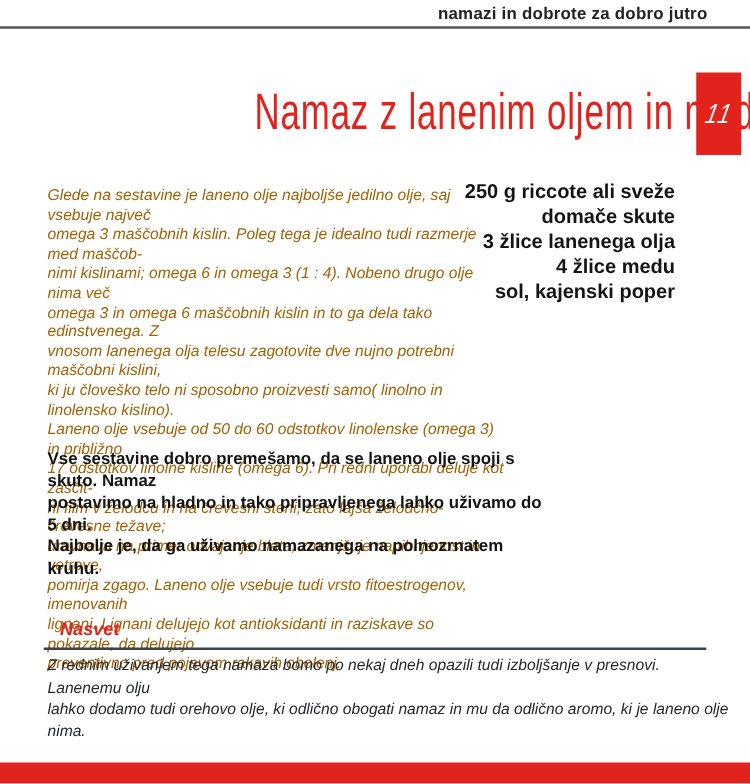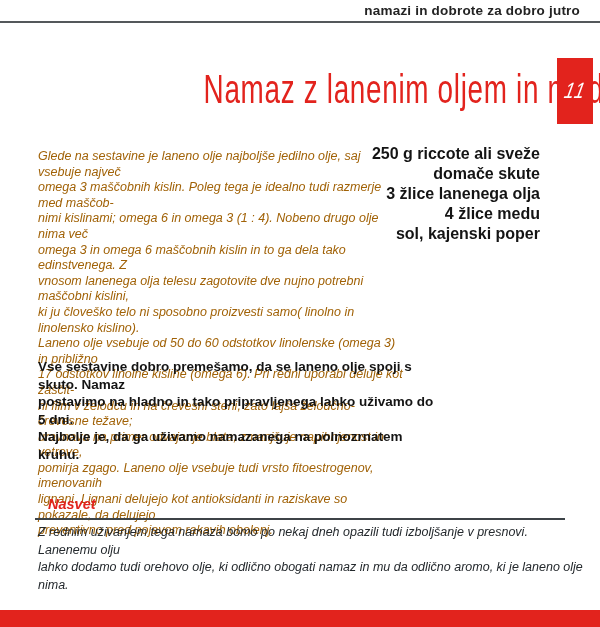--- a/index.html
+++ b/index.html
@@ -8,21 +8,21 @@
     width: 600px;
     height: 627px;
     background: #ffffff;
     font-family: "Liberation Sans", sans-serif;
     overflow: hidden;
   }
 
   
   .running-header {
     position: absolute;
-    top: 3px; right: 20px;
+    top: 3px; right: 34px;
     font-size: 13.5px;
     font-weight: 700;
     color: #232323;
     letter-spacing: 0.2px;
   }
   .header-rule {
     position: absolute;
     top: 21px; left: 0;
     width: 600px; height: 2px;
     background: #54585b;

